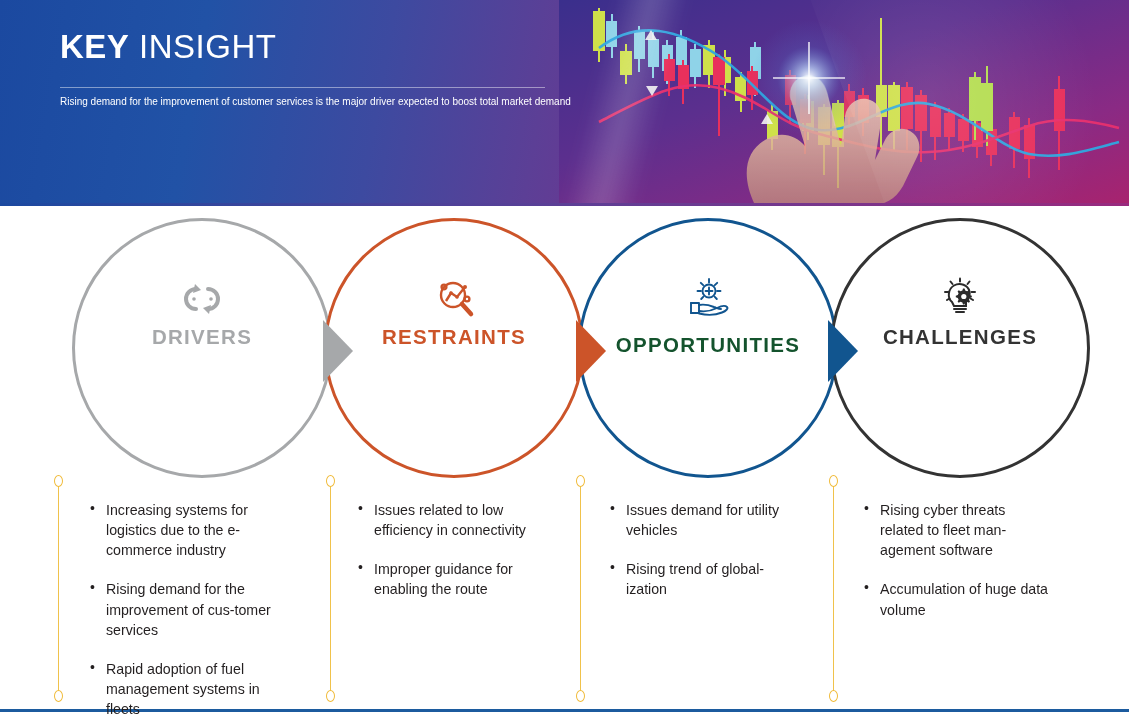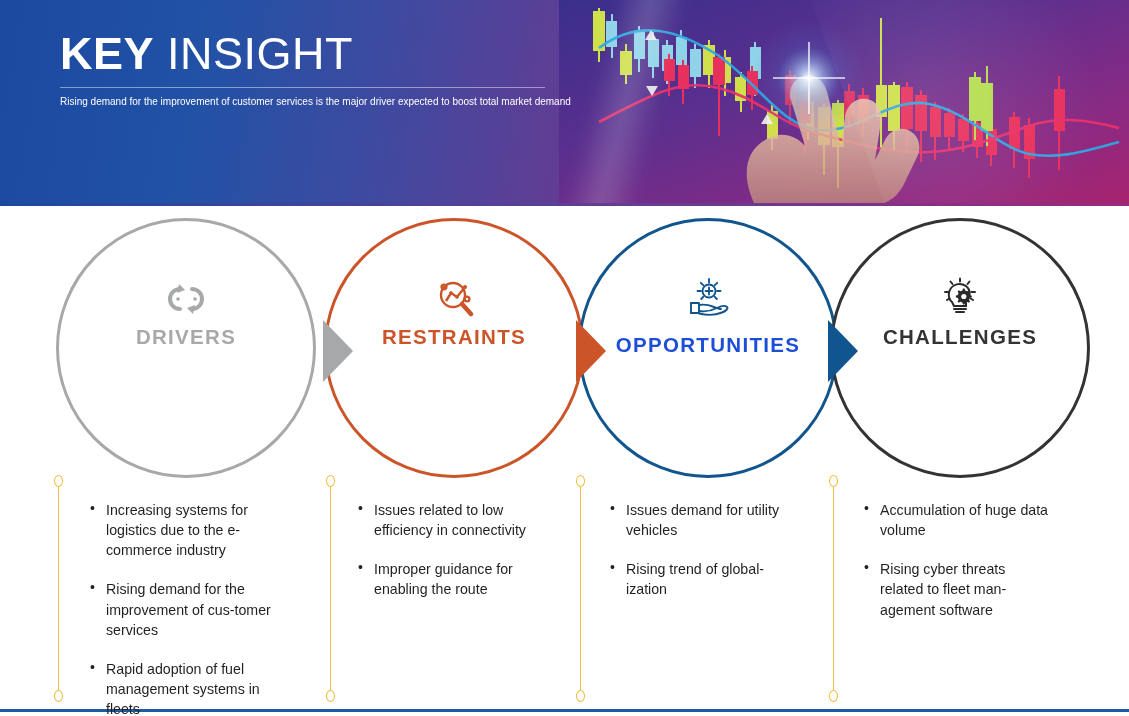--- a/index.html
+++ b/index.html
@@ -51,21 +51,21 @@
   .header-art .sweep2 {
     position: absolute;
     top: -60px; right: 10px;
     width: 260px; height: 340px;
     background: radial-gradient(ellipse at 30% 40%, rgba(255,255,255,0.10) 0%, rgba(255,255,255,0) 65%);
     transform: rotate(-20deg);
   }
   .header-title {
     position: absolute;
     left: 60px; top: 28px;
-    font-size: 45px;
+    font-size: 33px;
     letter-spacing: 0.5px;
     color: #ffffff;
     white-space: nowrap;
   }
   .header-title .b { font-weight: 700; }
   .header-title .l { font-weight: 300; }
   .header-rule {
     position: absolute;
     left: 60px; top: 87px;
     width: 485px; height: 1px;
@@ -125,31 +125,31 @@
   }
   
   .chev {
     position: absolute;
     top: 115px;
     width: 30px; height: 62px;
     z-index: 3;
   }
 
   
-  .n0 { left: 56px; }
+  .n0 { left: 72px; }
   .n0 .ring { border-color: #a6a8aa; }
   .n0 .label { color: #a6a8aa; }
 
   .n1 { left: 324px; }
   .n1 .ring { border-color: #cc5429; }
   .n1 .label { color: #cc5429; }
 
   .n2 { left: 578px; }
   .n2 .ring { border-color: #11558f; }
-  .n2 .label { color: #1d4ed8; margin-top: 12px; }
+  .n2 .label { color: #14532d; margin-top: 12px; }
 
   .n3 { left: 830px; }
   .n3 .ring { border-color: #333333; }
   .n3 .label { color: #333333; }
 
   
   .rail {
     position: absolute;
     width: 1px;
     background: #f0c24b;
@@ -489,19 +489,19 @@
 
   <div class="col" style="left:608px; top:500px; width:196px;">
     <ul>
       <li>Issues demand for utility vehicles</li>
       <li>Rising trend of global-ization</li>
     </ul>
   </div>
 
   <div class="col" style="left:862px; top:500px; width:190px;">
     <ul>
+      <li>Rising cyber threats related to fleet man-agement software</li>
       <li>Accumulation of huge data volume</li>
-      <li>Rising cyber threats related to fleet man-agement software</li>
     </ul>
   </div>
 
   <div class="footer-line"></div>
 </div>
 
 </body></html>

